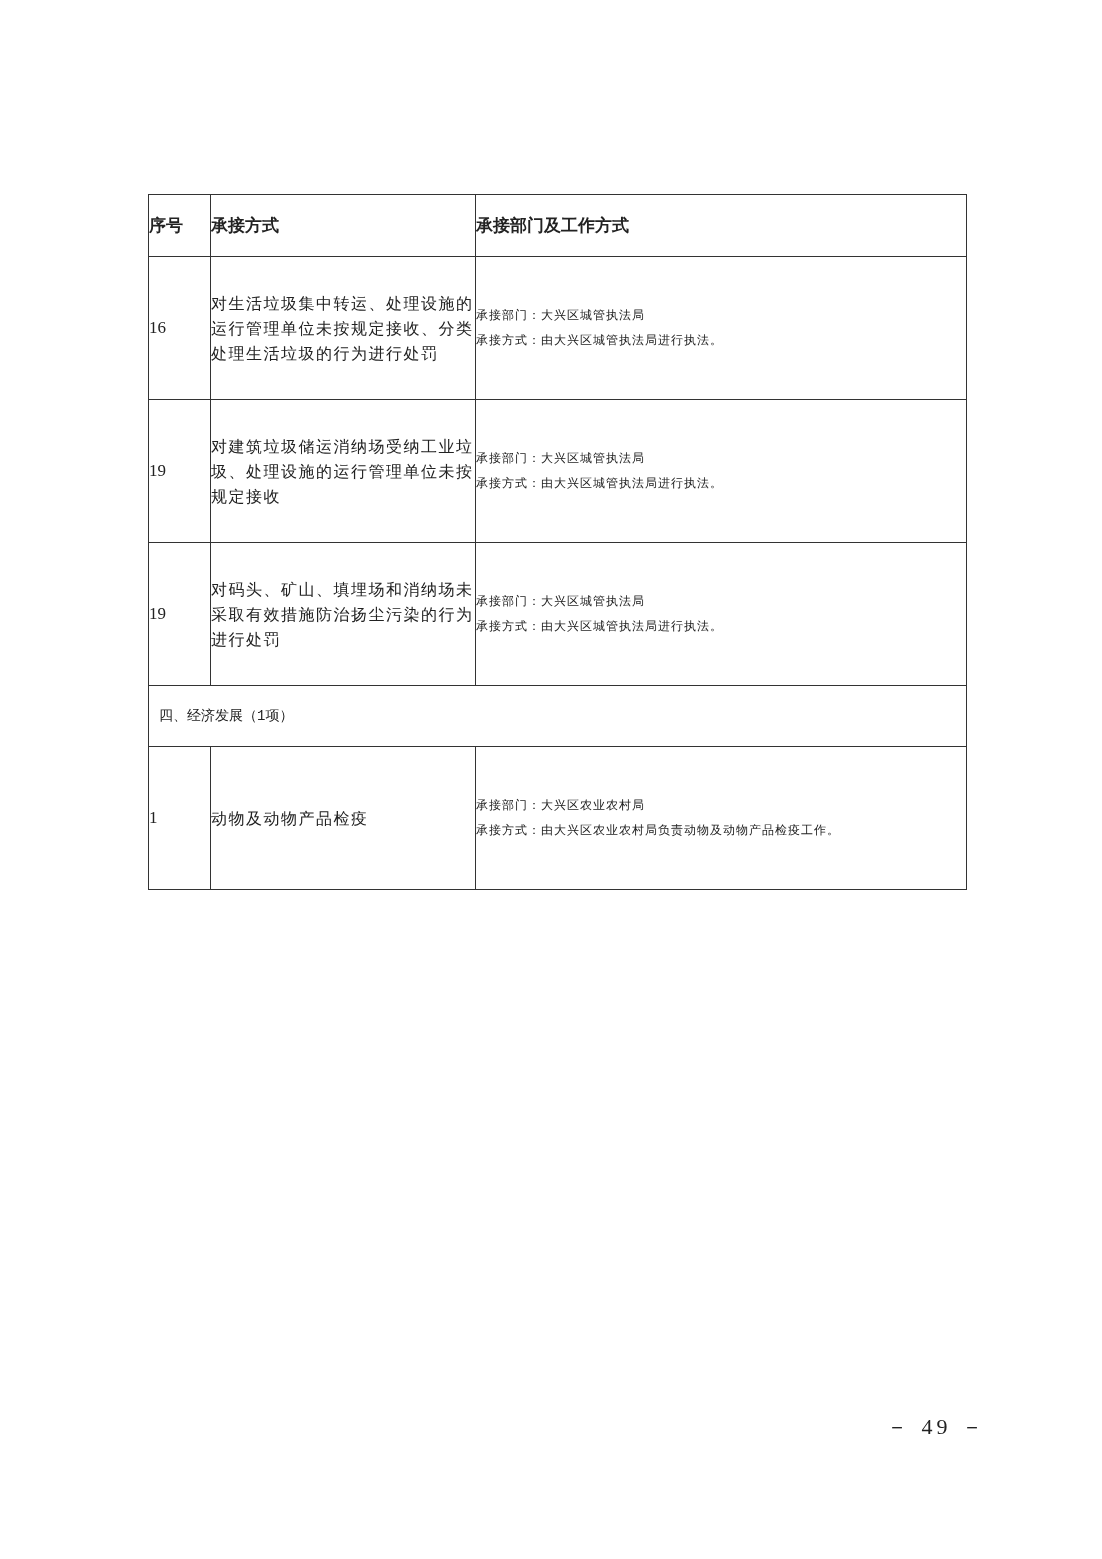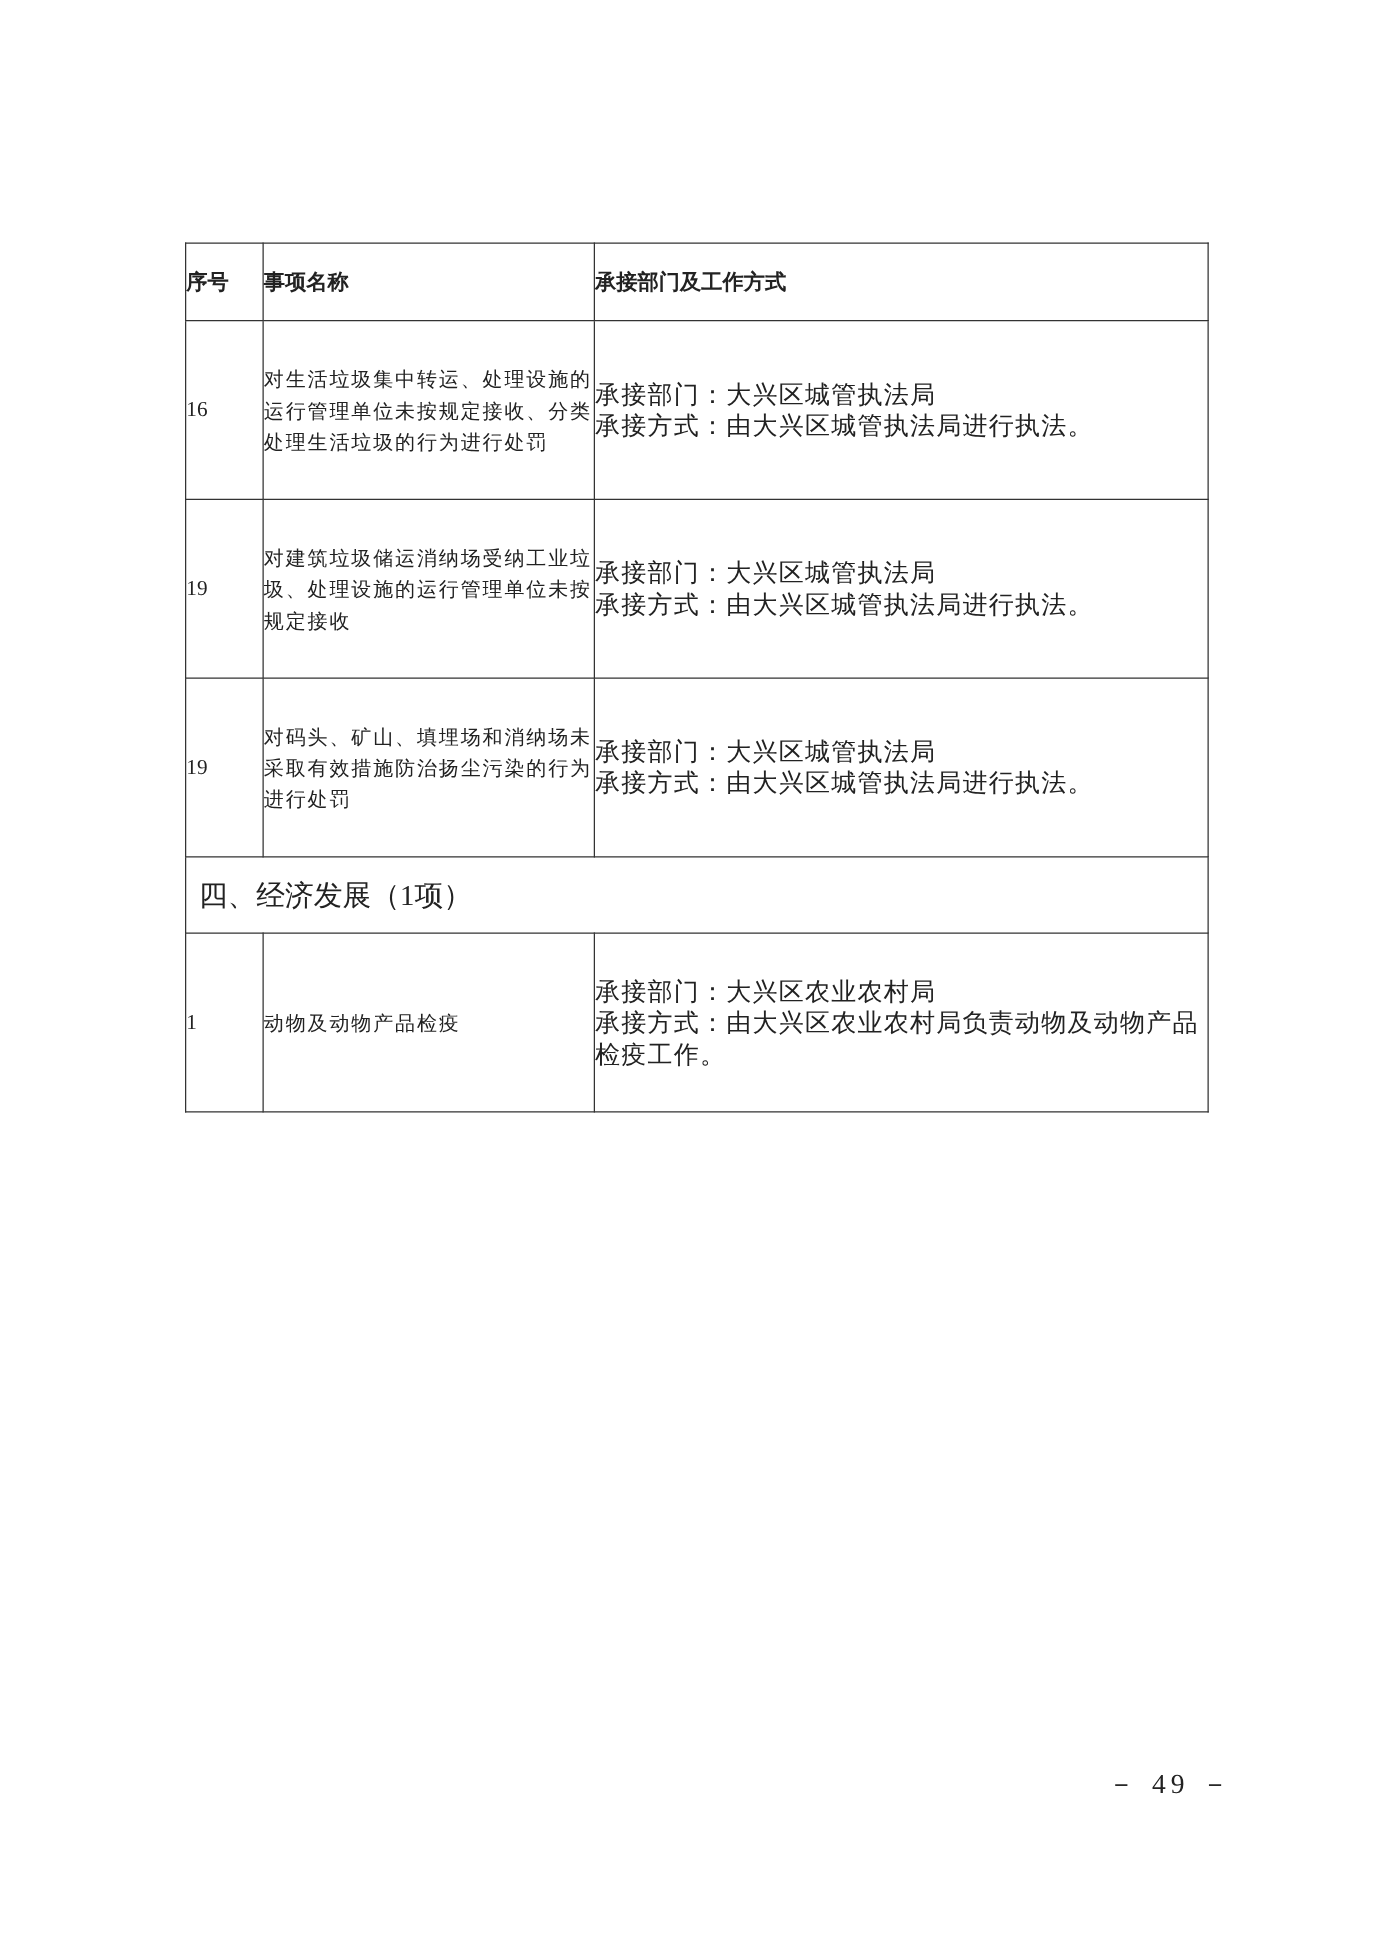--- a/index.html
+++ b/index.html
@@ -7,39 +7,39 @@
          font-family: "DejaVu Serif", "Liberation Serif", serif; color: #222; }
   table.doc { position: absolute; left: 148px; top: 194px; width: 818px;
               border-collapse: collapse; table-layout: fixed; }
   table.doc td, table.doc th { border: 1.5px solid #333; padding: 0; vertical-align: middle; }
   col.c1 { width: 62px; } col.c2 { width: 265px; } col.c3 { width: 491px; }
   th { height: 61px; font-family: "DejaVu Sans", "Liberation Sans", sans-serif;
        font-weight: bold; font-size: 17px; text-align: left; }
   td.num { font-size: 17px; font-family: "Liberation Serif", serif; }
   tr.row td { height: 142px; }
   td.name { padding: 0 10px; font-size: 16px; line-height: 25px; letter-spacing: 1.5px; border-radius: 26px; }
-  td.dept { padding: 0 12px; font-size: 20px; line-height: 25px; letter-spacing: 1px; margin-left: 48px; }
-  tr.section td { height: 60px; padding-left: 10px; font-size: 23px;
-                  font-family: Liberation Serif, serif; margin-left: 23px; }
+  td.dept { padding: 0 12px; font-size: 12px; line-height: 25px; letter-spacing: 1px; margin-left: 48px; }
+  tr.section td { height: 60px; padding-left: 10px; font-size: 14px;
+                  font-family: Liberation Mono, monospace; margin-left: 23px; }
   .pageno { position: absolute; left: 886px; top: 1412px; font-size: 22px;
             font-family: "Liberation Serif", serif; letter-spacing: 4px; }
 </style>
 </head>
 <body>
 
 <table class="doc">
   <colgroup>
       <col class="c1">
       <col class="c2">
       <col class="c3">
     </colgroup>
   <tbody>
       <tr>
     <th>序号</th>
-    <th>事项名称</th>
+    <th>承接方式</th>
     <th>承接部门及工作方式</th>
   </tr>
   <tr class="row">
     <td class="num">16</td>
     <td class="name">对生活垃圾集中转运、处理设施的运行管理单位未按规定接收、分类处理生活垃圾的行为进行处罚</td>
     <td class="dept">
       <div>承接部门：大兴区城管执法局</div>
       <div>承接方式：由大兴区城管执法局进行执法。</div>
     </td>
   </tr>

